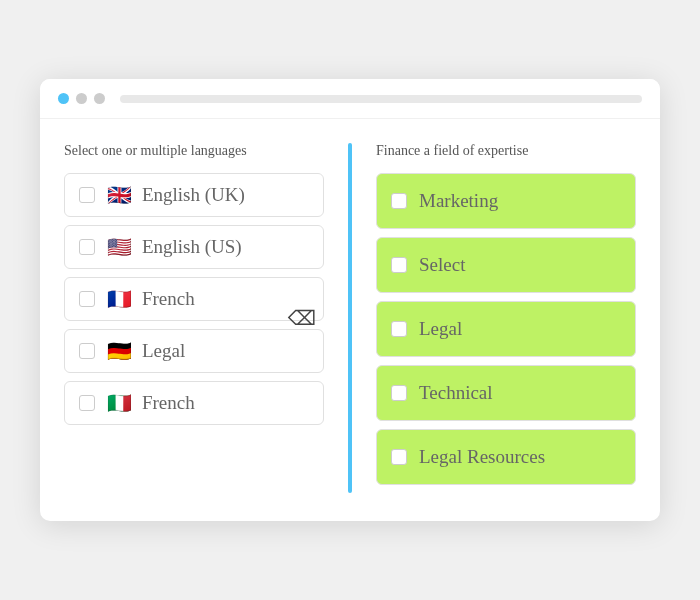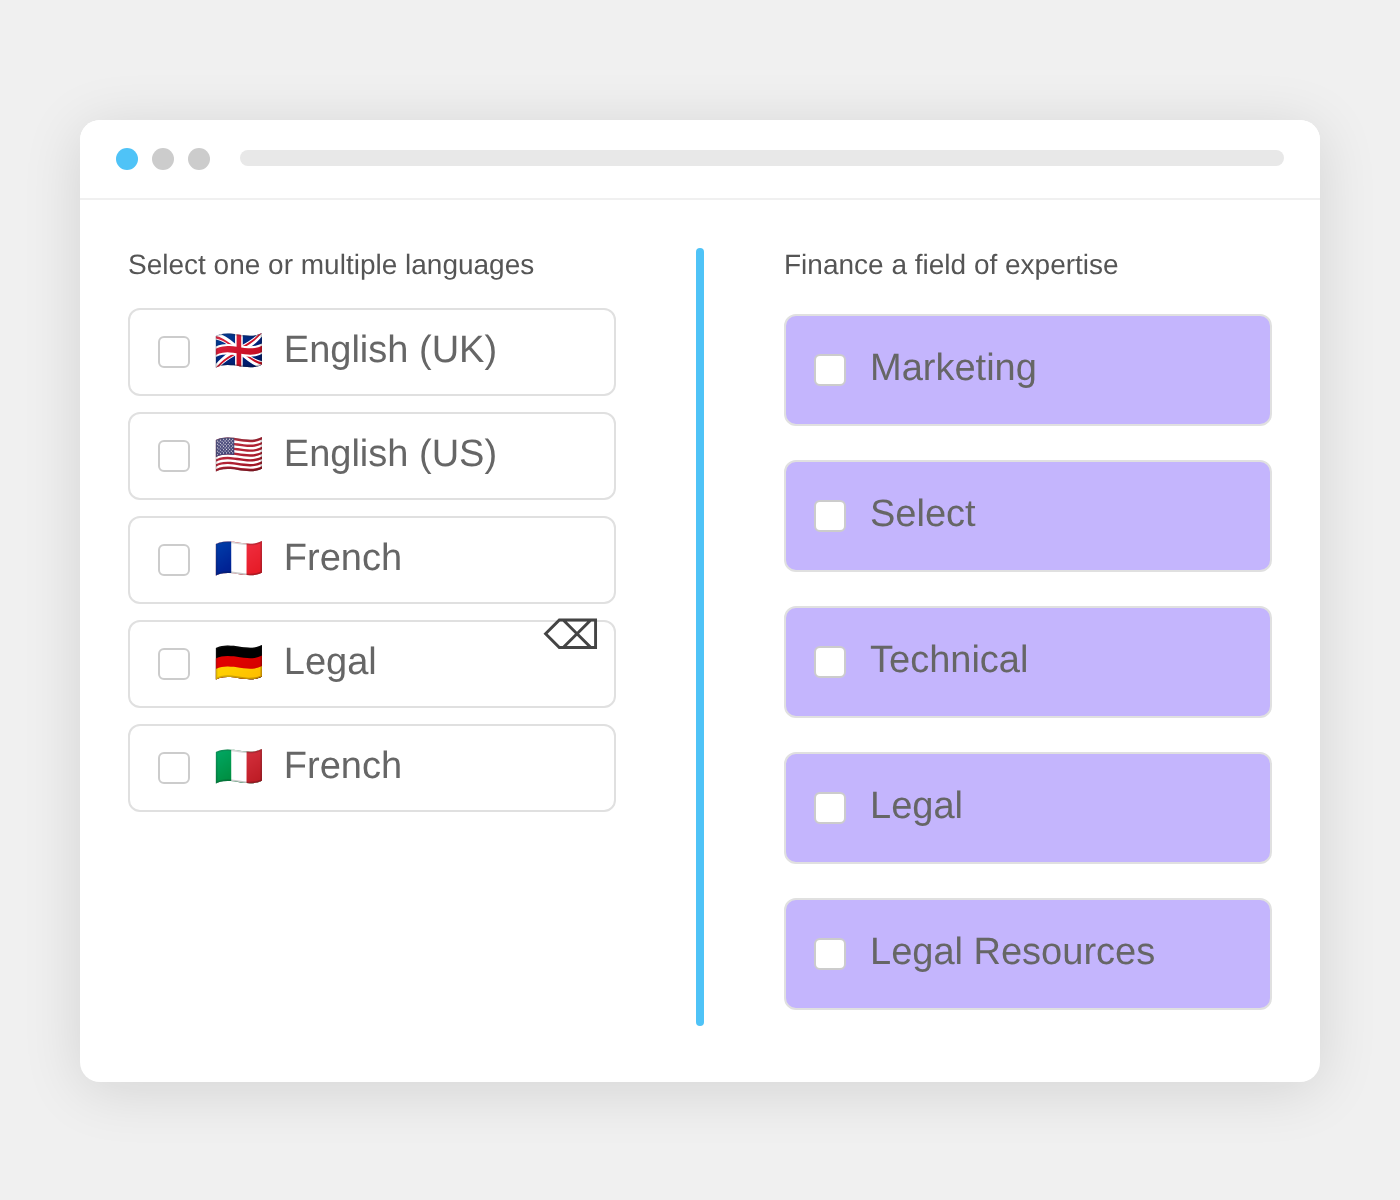--- a/index.html
+++ b/index.html
@@ -38,21 +38,22 @@
     .title-bar-line {
       flex: 1;
       height: 8px;
       background: #e8e8e8;
       border-radius: 4px;
       margin-left: 8px;
     }
     .content {
       display: flex;
       padding: 24px 24px 28px 24px;
-      gap: 16px;
+      gap: 0;
+      font-family: Liberation Serif, serif;
     }
     .column {
       flex: 1;
     }
     .column-left {
       padding-right: 20px;
       position: relative;
     }
     .column-right {
       padding-left: 20px;
@@ -111,22 +112,21 @@
       z-index: 10;
     }
     .expertise-item {
       display: flex;
       align-items: center;
       border: 1px solid #e0e0e0;
       border-radius: 6px;
       padding: 16px 14px;
       margin-bottom: 8px;
       cursor: pointer;
-      background: #c4b5fd;
-      margin-top: 17px;
+      background: #bef264;
     }
   </style>
 </head>
 <body>
 
 <div class="window">
   <div class="title-bar">
     <div class="dot dot-blue"></div>
     <div class="dot dot-gray1"></div>
     <div class="dot dot-gray2"></div>
@@ -180,26 +180,26 @@
         <span class="item-label">Marketing</span>
       </div>
 
       <div class="expertise-item">
         <div class="checkbox"></div>
         <span class="item-label">Select</span>
       </div>
 
       <div class="expertise-item">
         <div class="checkbox"></div>
+        <span class="item-label">Legal</span>
+      </div>
+
+      <div class="expertise-item">
+        <div class="checkbox"></div>
         <span class="item-label">Technical</span>
-      </div>
-
-      <div class="expertise-item">
-        <div class="checkbox"></div>
-        <span class="item-label">Legal</span>
       </div>
 
       <div class="expertise-item">
         <div class="checkbox"></div>
         <span class="item-label">Legal Resources</span>
       </div>
 
     </div>
   </div>
 </div>

